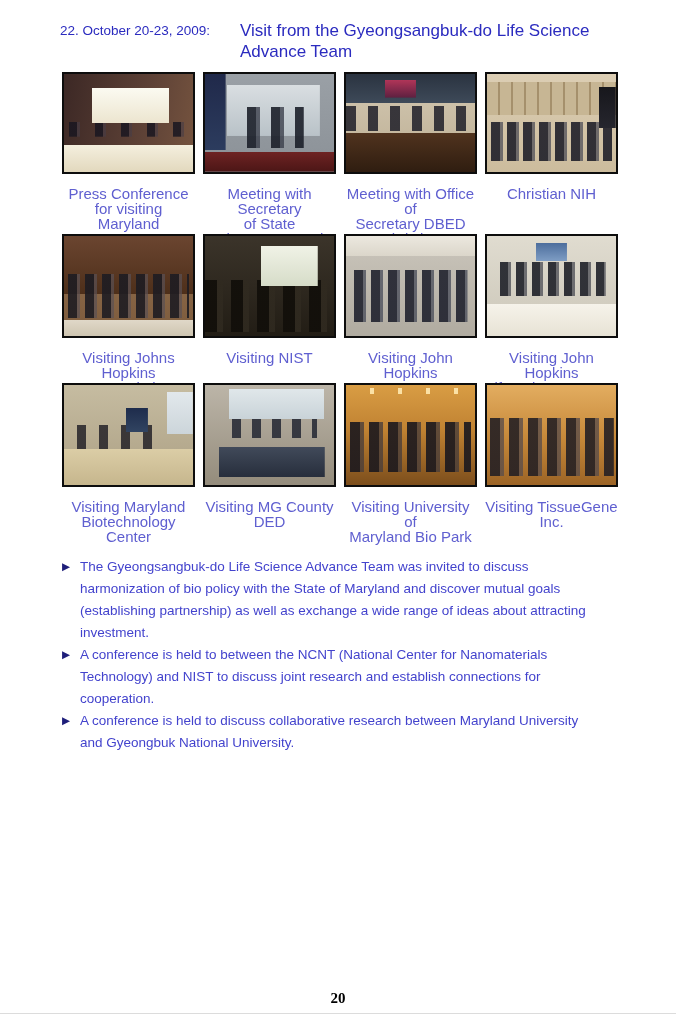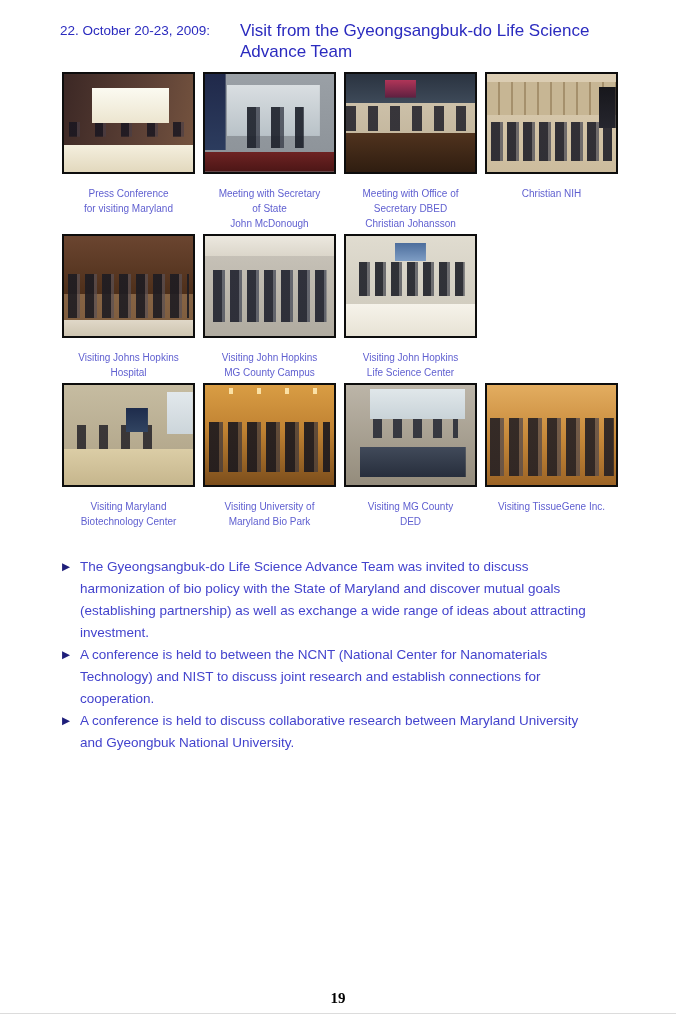--- a/index.html
+++ b/index.html
@@ -19,21 +19,21 @@
   
   .row{position:absolute;left:62px;width:556px;display:grid;
        grid-template-columns:repeat(4,133px);column-gap:8px;}
   .row1{top:72px;}
   .row2{top:234px;}
   .row3{top:383px;}
   figure{margin:0;}
   .photo{width:133px;border:2px solid #0d0d0d;box-sizing:border-box;}
   .row1 .photo{height:102px;}
   .row2 .photo,.row3 .photo{height:104px;}
-  .cap{margin-top:12px;font-size:10px;line-height:15px;color:#5f5fd0;
+  .cap{margin-top:12px;font-size:15px;line-height:15px;color:#5f5fd0;
        text-align:center;white-space:pre-line;}
   
   .p11{background:
     linear-gradient(#fbfaf1,#ece5cf) 54% 22%/60% 36% no-repeat,
     repeating-linear-gradient(90deg, rgba(25,22,32,.85) 0 8px, rgba(70,60,70,.6) 8px 11px, rgba(0,0,0,0) 11px 26px) 50% 58%/92% 15% no-repeat,
     linear-gradient(#f4efde,#e2d8bd) 50% 100%/100% 28% no-repeat,
     linear-gradient(100deg,#3c2825,#5d4136 60%,#76543f);}
   .p12{background:
     linear-gradient(#20294a,#2c3c5e) 0 0/16% 78% no-repeat,
     repeating-linear-gradient(90deg, rgba(28,32,42,.9) 0 9px, rgba(60,64,76,.8) 9px 13px, rgba(0,0,0,0) 13px 24px) 58% 58%/44% 42% no-repeat,
@@ -132,46 +132,50 @@
     </figure>
   </section>
 
   <section class="row row2">
     <figure>
       <div class="photo p21" title="Delegation lined up in front of the Johns Hopkins wall sign"></div>
       <figcaption class="cap">Visiting Johns Hopkins
 Hospital</figcaption>
     </figure>
     <figure>
+      <div class="photo p22" title="Audience watching a presentation screen in a darkened room"></div>
+      <figcaption class="cap">Visiting NIST</figcaption>
+    </figure>
+    <figure>
       <div class="photo p23" title="Group standing in a campus lobby beneath a wall sign"></div>
       <figcaption class="cap">Visiting John Hopkins
 MG County Campus</figcaption>
     </figure>
     <figure>
       <div class="photo p24" title="Group standing behind a conference table in a bright meeting room"></div>
       <figcaption class="cap">Visiting John Hopkins
 Life Science Center</figcaption>
     </figure>
   </section>
 
   <section class="row row3">
     <figure>
       <div class="photo p31" title="Meeting around a table with a television screen at the center"></div>
       <figcaption class="cap">Visiting Maryland
 Biotechnology Center</figcaption>
     </figure>
     <figure>
+      <div class="photo p33" title="Meeting at a glass table in an office with large windows"></div>
+      <figcaption class="cap">Visiting MG County
+DED</figcaption>
+    </figure>
+    <figure>
       <div class="photo p32" title="Group standing in a warmly lit lobby under spotlights"></div>
       <figcaption class="cap">Visiting University of
 Maryland Bio Park</figcaption>
-    </figure>
-    <figure>
-      <div class="photo p33" title="Meeting at a glass table in an office with large windows"></div>
-      <figcaption class="cap">Visiting MG County
-DED</figcaption>
     </figure>
     <figure>
       <div class="photo p34" title="Group posing in front of the TissueGene, Inc. wall"></div>
       <figcaption class="cap">Visiting TissueGene Inc.</figcaption>
     </figure>
   </section>
 
   <section class="bullets">
     <div class="bullet">
       <span class="marker">▶</span>
@@ -186,16 +190,16 @@
 Technology) and NIST to discuss joint research and establish connections for
 cooperation.</span>
     </div>
     <div class="bullet">
       <span class="marker">▶</span>
       <span class="btext">A conference is held to discuss collaborative research between Maryland University
 and Gyeongbuk National University.</span>
     </div>
   </section>
 
-  <div class="pageno">19</div>
+  <div class="pageno">20</div>
   <div class="bottom-rule"></div>
 
 </div>
 
 </body></html>

